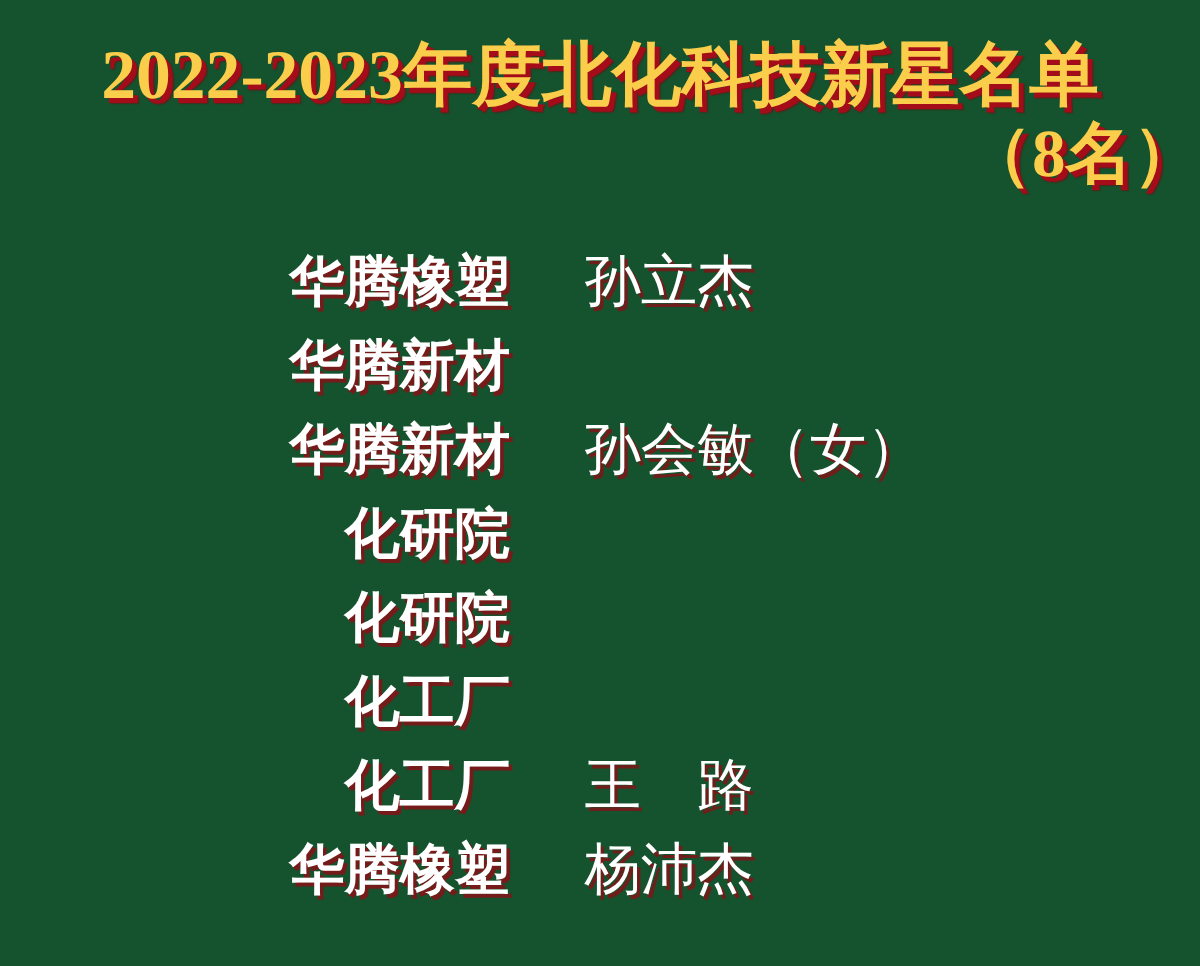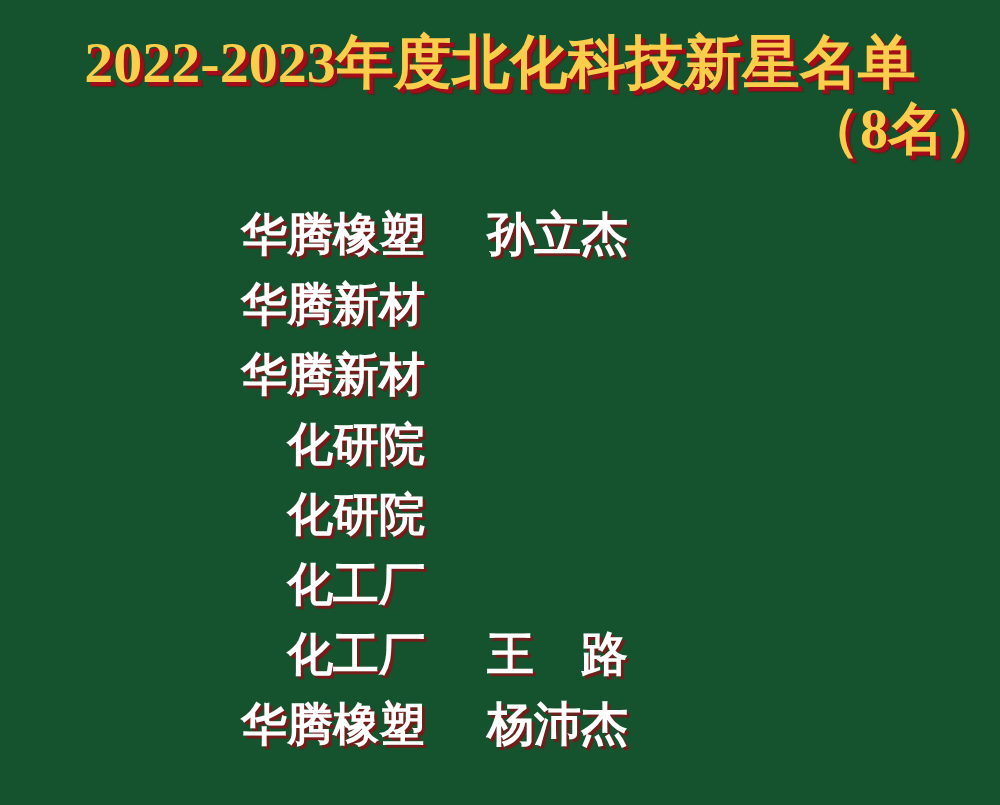--- a/index.html
+++ b/index.html
@@ -83,21 +83,21 @@
     font-size: 46px;
     color: #FFFFFF;
     text-shadow: 3px 3px 0 rgba(150,10,20,0.75);
   }
 
   .cell-name {
     flex: 0 0 auto;
     margin-left: 62px;
     text-align: right;
     font-family: "Liberation Serif", "DejaVu Serif", serif;
-    font-weight: bold;
+    font-weight: normal;
     font-size: 47px;
     color: #FFFFFF;
     text-shadow: 3px 3px 0 rgba(150,10,20,0.7);
   }
 </style>
 </head>
 <body>
 
 <div class="poster">
 
@@ -112,20 +112,21 @@
       <span class="cell-org">华腾橡塑</span>
       <span class="cell-name">孙立杰</span>
     </div>
 
     <div class="roster-row">
       <span class="cell-org">华腾新材</span>
     </div>
 
     <div class="roster-row">
       <span class="cell-org">华腾新材</span>
+      <span class="cell-name">孙会敏（女）</span>
     </div>
 
     <div class="roster-row">
       <span class="cell-org">化研院</span>
     </div>
 
     <div class="roster-row">
       <span class="cell-org">化研院</span>
     </div>
 

